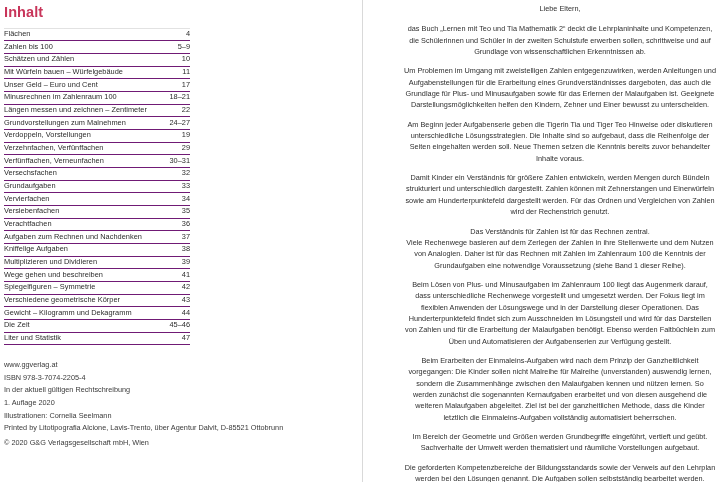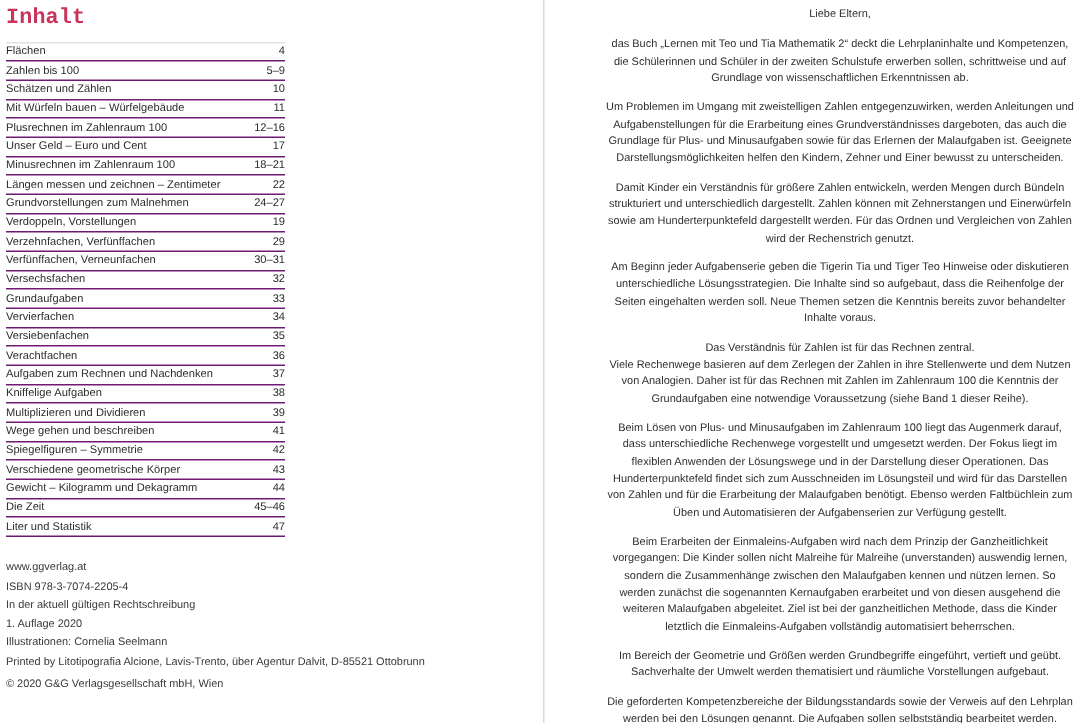--- a/index.html
+++ b/index.html
@@ -37,21 +37,20 @@
     top: 0;
     width: 340px;
   }
   .toc-title {
     font-size: 14.5px;
     font-weight: bold;
     color: #c8355a;
     margin: 5px 0 8px 0;
     letter-spacing: 0.1px;
     line-height: 1;
-    font-family: Liberation Mono, monospace;
   }
   .toc-list {
     width: 186px;
   }
   .toc-row {
     display: flex;
     align-items: baseline;
     justify-content: space-between;
     border-bottom: 1px solid #701a75;
     padding: 0.4px 0 1.1px 0;
@@ -134,24 +133,20 @@
         </div>
         <div class="toc-row">
           <span class="toc-label">Schätzen und Zählen</span>
           <span class="toc-pages">10</span>
         </div>
         <div class="toc-row">
           <span class="toc-label">Mit Würfeln bauen – Würfelgebäude</span>
           <span class="toc-pages">11</span>
         </div>
         <div class="toc-row">
-          <span class="toc-label">Plusrechnen im Zahlenraum 100</span>
-          <span class="toc-pages">12–16</span>
-        </div>
-        <div class="toc-row">
           <span class="toc-label">Unser Geld – Euro und Cent</span>
           <span class="toc-pages">17</span>
         </div>
         <div class="toc-row">
           <span class="toc-label">Minusrechnen im Zahlenraum 100</span>
           <span class="toc-pages">18–21</span>
         </div>
         <div class="toc-row">
           <span class="toc-label">Längen messen und zeichnen – Zentimeter</span>
           <span class="toc-pages">22</span>
@@ -244,22 +239,22 @@
       </div>
     </div>
 
   </div>
 
   <div class="right-col">
     <p class="letter-p salutation">Liebe Eltern,</p>
     <div id="letter-body">
         <p class="letter-p" style="white-space: pre-line;">das Buch „Lernen mit Teo und Tia Mathematik 2“ deckt die Lehrplaninhalte und Kompetenzen, die Schülerinnen und Schüler in der zweiten Schulstufe erwerben sollen, schrittweise und auf Grundlage von wissenschaftlichen Erkenntnissen ab.</p>
         <p class="letter-p" style="white-space: pre-line;">Um Problemen im Umgang mit zweistelligen Zahlen entgegenzuwirken, werden Anleitungen und Aufgabenstellungen für die Erarbeitung eines Grundverständnisses dargeboten, das auch die Grundlage für Plus- und Minusaufgaben sowie für das Erlernen der Malaufgaben ist.  Geeignete Darstellungsmöglichkeiten helfen den Kindern, Zehner und Einer bewusst zu unterscheiden.</p>
+        <p class="letter-p" style="white-space: pre-line;">Am Beginn jeder Aufgabenserie geben die Tigerin Tia und Tiger Teo Hinweise oder diskutieren unterschiedliche Lösungsstrategien.  Die Inhalte sind so aufgebaut, dass die Reihenfolge der Seiten eingehalten werden soll. Neue Themen setzen die Kenntnis bereits zuvor behandelter Inhalte voraus.</p>
         <p class="letter-p" style="white-space: pre-line;">Damit Kinder ein Verständnis für größere Zahlen entwickeln, werden Mengen durch Bündeln strukturiert und unterschiedlich dargestellt. Zahlen können mit Zehnerstangen und Einerwürfeln sowie am Hunderterpunktefeld dargestellt werden. Für das Ordnen und Vergleichen von Zahlen wird der Rechenstrich genutzt.</p>
-        <p class="letter-p" style="white-space: pre-line;">Am Beginn jeder Aufgabenserie geben die Tigerin Tia und Tiger Teo Hinweise oder diskutieren unterschiedliche Lösungsstrategien.  Die Inhalte sind so aufgebaut, dass die Reihenfolge der Seiten eingehalten werden soll. Neue Themen setzen die Kenntnis bereits zuvor behandelter Inhalte voraus.</p>
         <p class="letter-p" style="white-space: pre-line;">Das Verständnis für Zahlen ist für das Rechnen zentral.
 Viele Rechenwege basieren auf dem Zerlegen der Zahlen in ihre Stellenwerte und dem Nutzen von Analogien. Daher ist für das Rechnen mit Zahlen im Zahlenraum 100 die Kenntnis der Grundaufgaben eine notwendige Voraussetzung (siehe Band 1 dieser Reihe).</p>
         <p class="letter-p" style="white-space: pre-line;">Beim Lösen von Plus- und Minusaufgaben im Zahlenraum 100 liegt das Augenmerk darauf, dass unterschiedliche Rechenwege vorgestellt und umgesetzt werden. Der Fokus liegt im flexiblen Anwenden der Lösungswege und in der Darstellung dieser Operationen. Das Hunderterpunktefeld findet sich zum Ausschneiden im Lösungsteil und wird für das Darstellen von Zahlen und für die Erarbeitung der Malaufgaben benötigt. Ebenso werden Faltbüchlein zum Üben und Automatisieren der Aufgabenserien zur Verfügung gestellt.</p>
         <p class="letter-p" style="white-space: pre-line;">Beim Erarbeiten der Einmaleins-Aufgaben wird nach dem Prinzip der Ganzheitlichkeit vorgegangen: Die Kinder sollen nicht Malreihe für Malreihe (unverstanden) auswendig lernen, sondern die Zusammenhänge zwischen den Malaufgaben kennen und nützen lernen. So werden zunächst die sogenannten Kernaufgaben erarbeitet und von diesen ausgehend die weiteren Malaufgaben abgeleitet. Ziel ist bei der ganzheitlichen Methode, dass die Kinder letztlich die Einmaleins-Aufgaben vollständig automatisiert beherrschen.</p>
         <p class="letter-p" style="white-space: pre-line;">Im Bereich der Geometrie und Größen werden Grundbegriffe eingeführt, vertieft und geübt. Sachverhalte der Umwelt werden thematisiert und räumliche Vorstellungen aufgebaut.</p>
         <p class="letter-p" style="white-space: pre-line;">Die geforderten Kompetenzbereiche der Bildungsstandards sowie der Verweis auf den Lehrplan werden bei den Lösungen genannt. Die Aufgaben sollen selbstständig bearbeitet werden.
 Die Lösungen ermöglichen die Selbstkontrolle. Wenn die Aufgaben korrekt gelöst und gekonnt werden, so kann Ihr Kind in das vorgesehene Feld einen Sticker kleben (= Feld mit grauem Tiger oben auf jeder Seite). Die Sticker dokumentieren den Lernfortschritt Ihres Kindes.</p>
       </div>
 
   </div>

